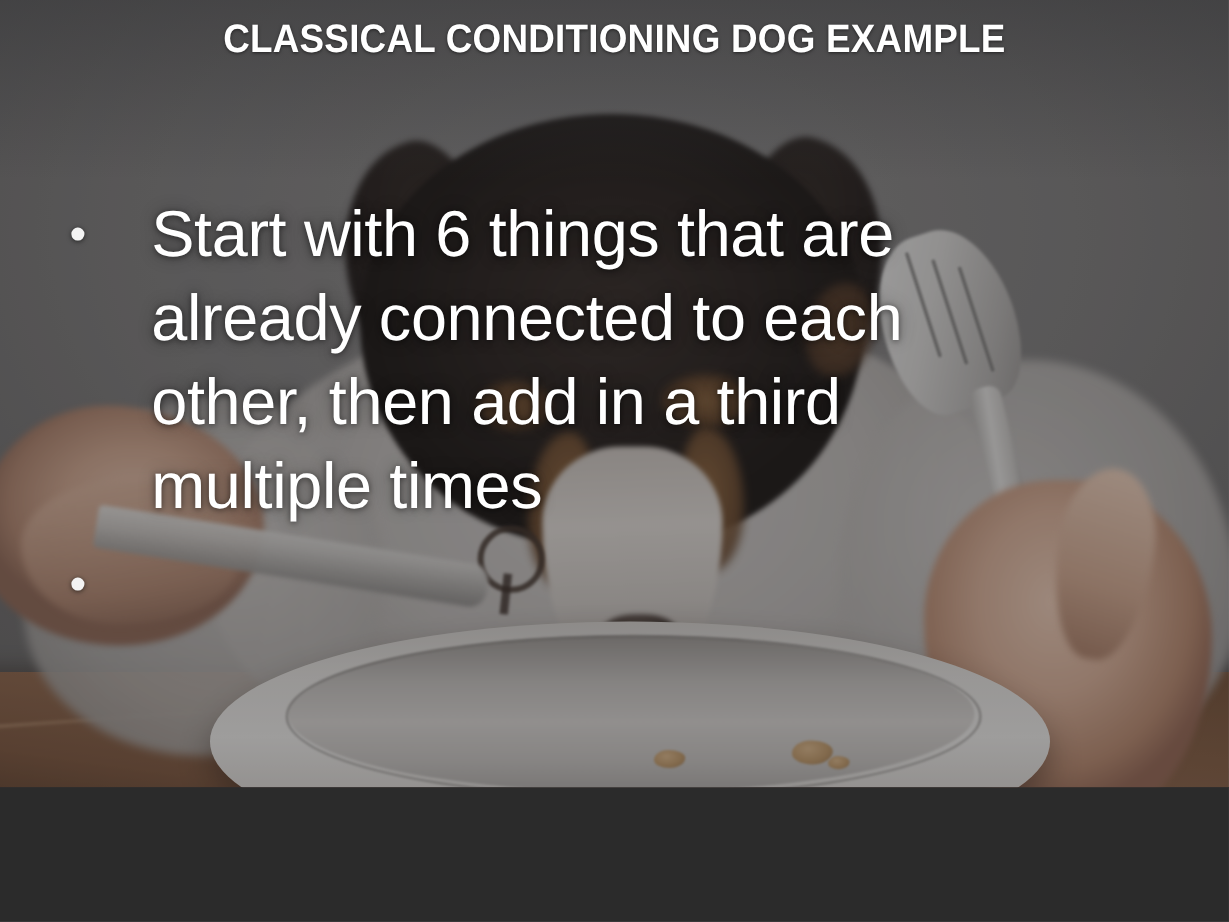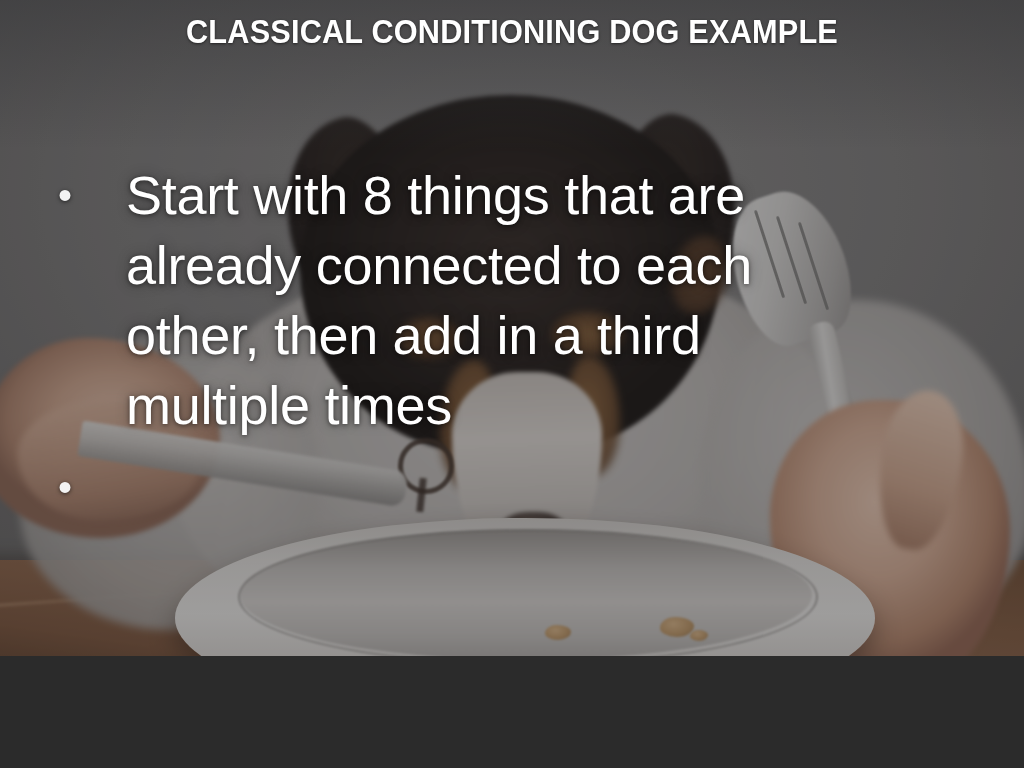--- a/index.html
+++ b/index.html
@@ -424,21 +424,21 @@
   </div>
 
   <div class="content">
 
     <div class="slide-title">CLASSICAL CONDITIONING DOG EXAMPLE</div>
 
     <div class="bullet-list">
 
       <div class="bullet-item">
         <div class="bullet-dot">•</div>
-        <div class="bullet-text">Start with 8 things that are already connected to each other, then add in a third multiple times</div>
+        <div class="bullet-text">Start with 6 things that are already connected to each other, then add in a third multiple times</div>
       </div>
 
       <div class="bullet-item">
         <div class="bullet-dot">•</div>
       </div>
 
     </div>
   </div>
 </div>
 

